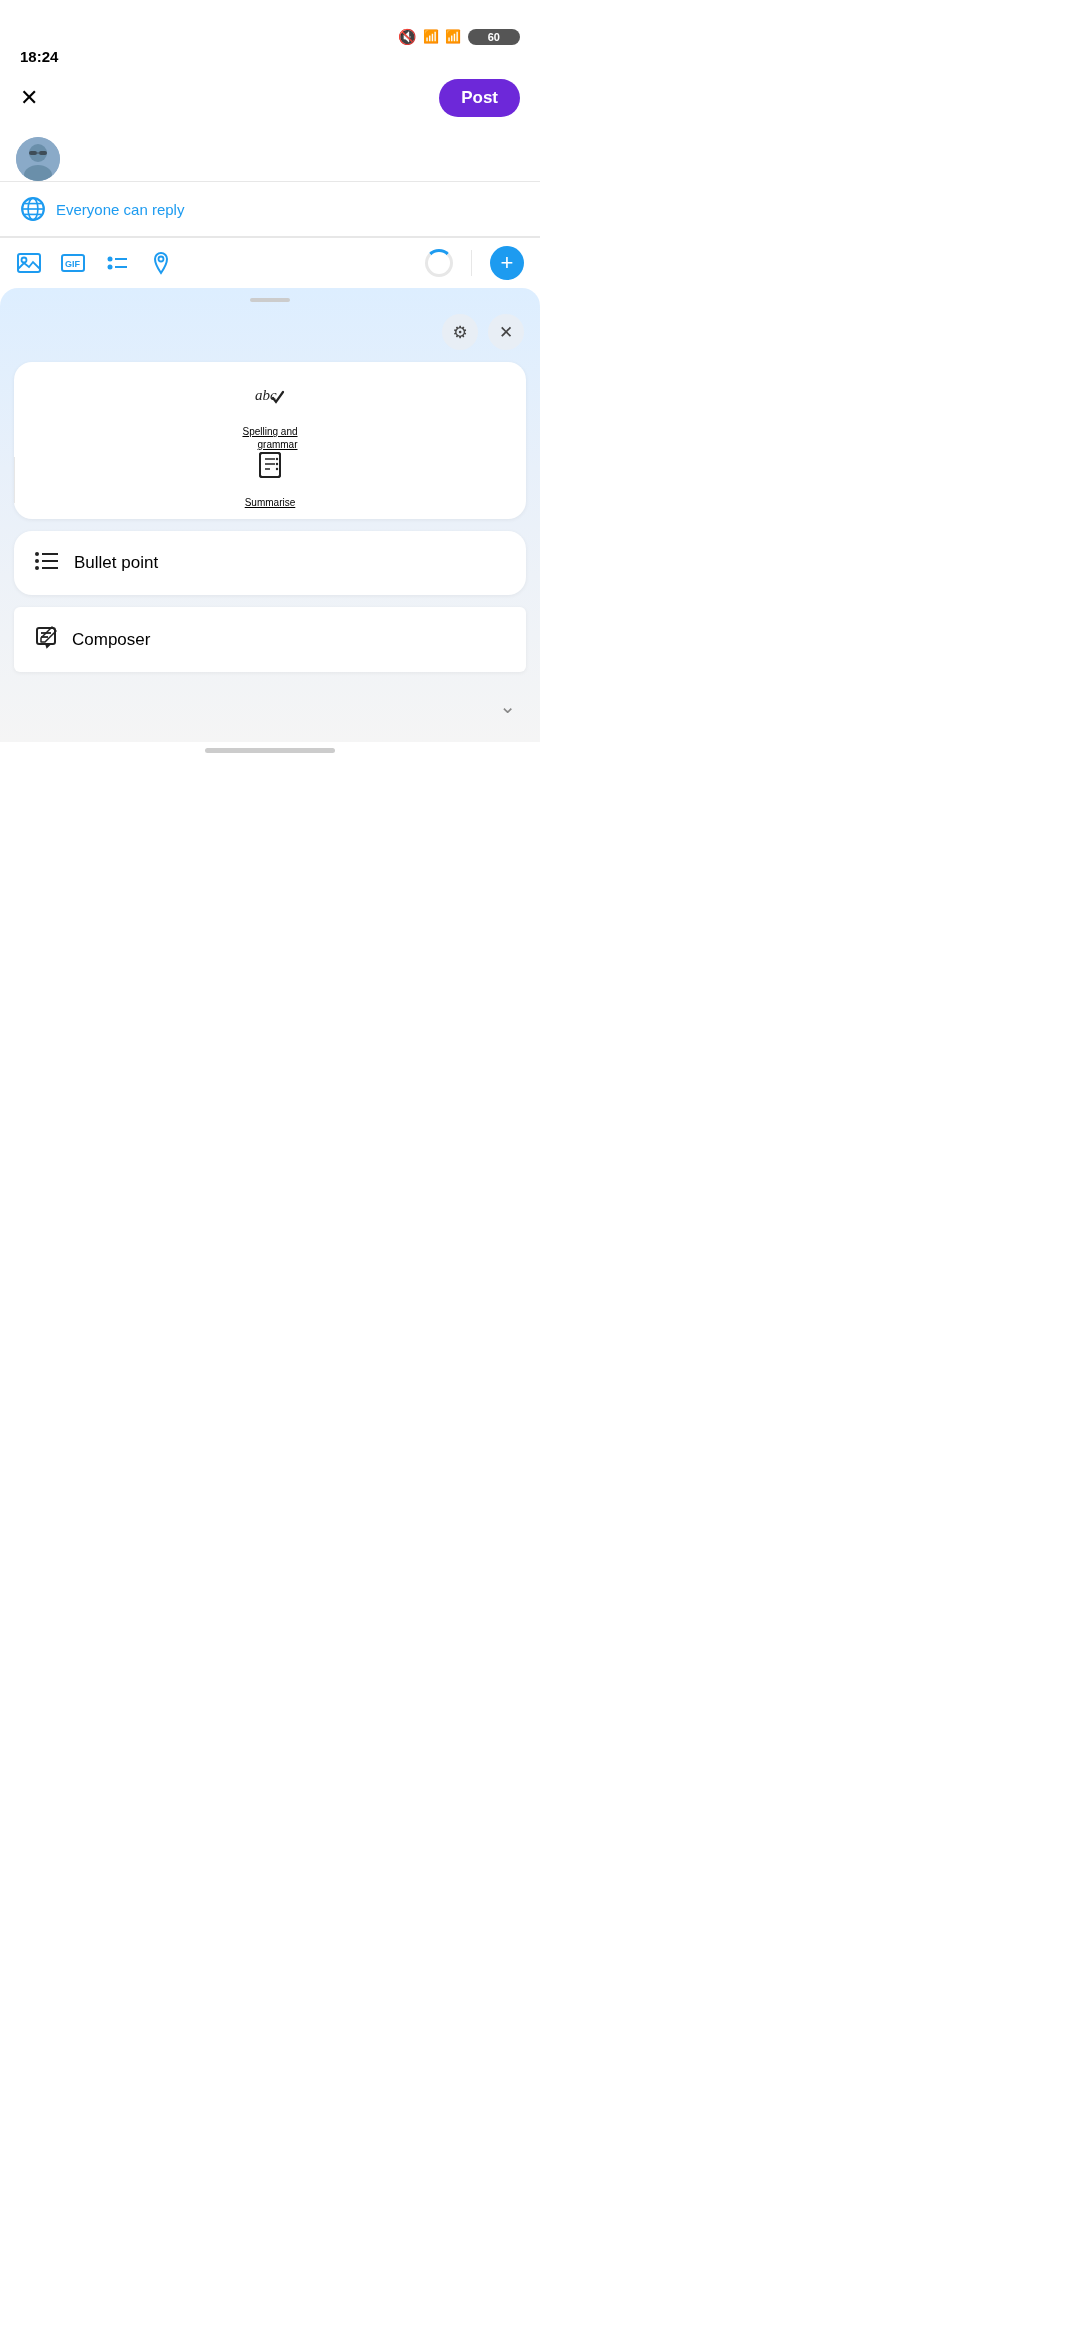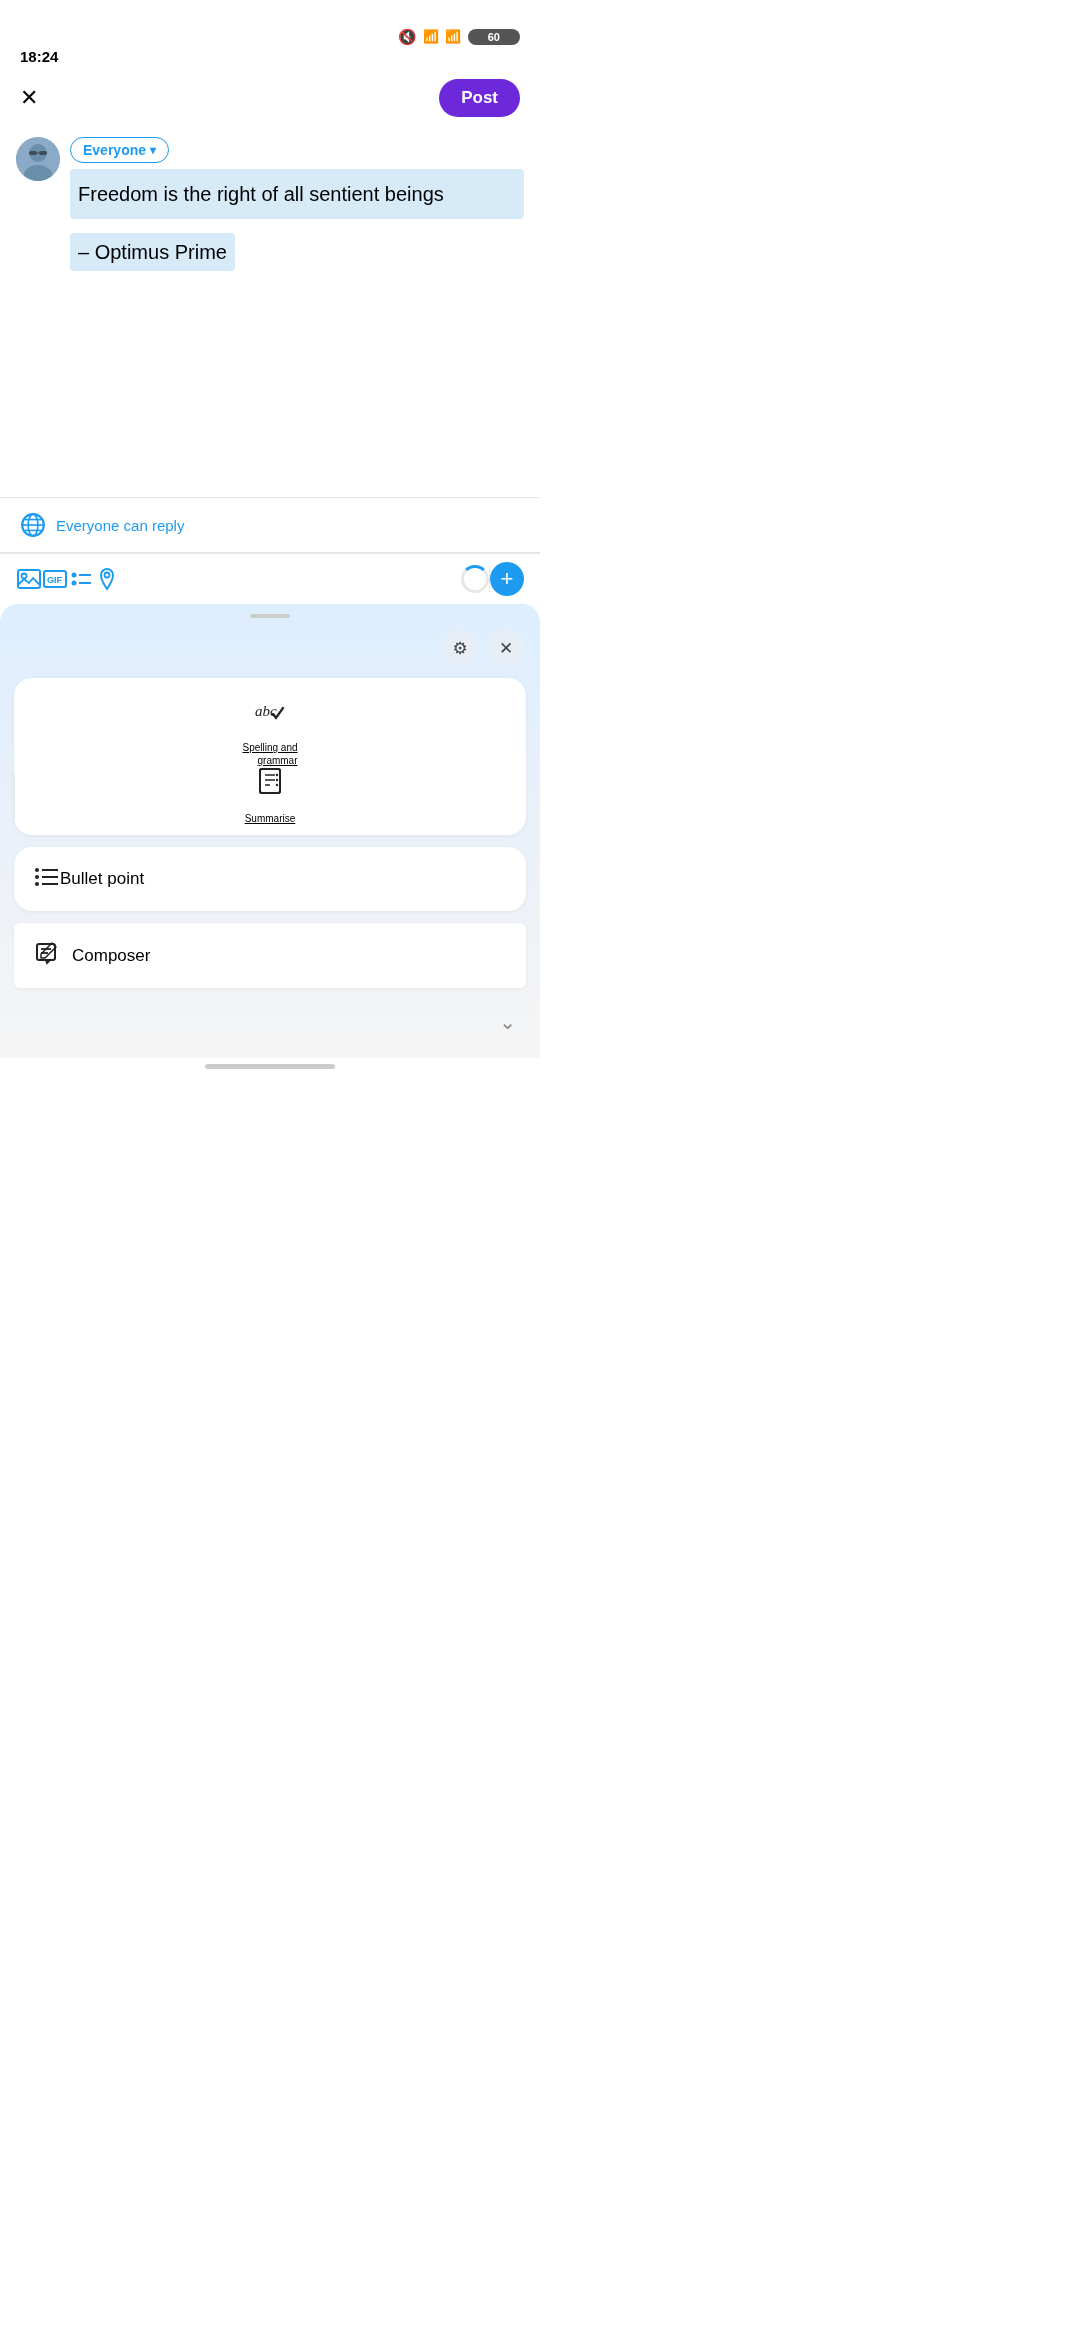--- a/index.html
+++ b/index.html
@@ -155,20 +155,21 @@
       font-size: 15px;
       font-weight: 500;
     }
 
     
     .toolbar {
       display: flex;
       align-items: center;
       padding: 8px 16px;
       border-top: 1px solid #e7e7e7;
+      gap: 18px;
     }
     .toolbar-icon {
       color: #1d9bf0;
       font-size: 22px;
       cursor: pointer;
       background: none;
       border: none;
       display: flex;
       align-items: center;
     }
@@ -283,21 +284,21 @@
 
     
     .bullet-card {
       background: #fff;
       border-radius: 18px;
       margin: 0 14px 12px 14px;
       padding: 18px 20px;
       box-shadow: 0 1px 4px rgba(0,0,0,0.06);
       display: flex;
       align-items: center;
-      gap: 0;
+      gap: 14px;
       cursor: pointer;
     }
     .bullet-icon {
       font-size: 22px;
       color: #222;
     }
     .bullet-label {
       font-size: 17px;
       color: #000;
       font-weight: 400;
@@ -376,33 +377,20 @@
       <svg width="44" height="44" viewBox="0 0 44 44" xmlns="http://www.w3.org/2000/svg">
         <circle cx="22" cy="22" r="22" fill="#8aaac8"></circle>
         <circle cx="22" cy="16" r="9" fill="#6a8faa"></circle>
         <ellipse cx="22" cy="38" rx="14" ry="10" fill="#6a8faa"></ellipse>
 
         <rect x="13" y="14" width="8" height="4" rx="2" fill="#222" opacity="0.6"></rect>
         <rect x="23" y="14" width="8" height="4" rx="2" fill="#222" opacity="0.6"></rect>
         <line x1="21" y1="16" x2="23" y2="16" stroke="#222" stroke-width="1.2" opacity="0.6"></line>
       </svg>
     </div>
-  </div>
-  <div class="compose-right">
-    <button class="audience-btn">
-      <span>Everyone</span>
-      <span class="audience-chevron">▾</span>
-    </button>
-    <div class="post-text-selected">
-      <span>Freedom is the right of all sentient beings</span>
-    </div>
-    <div style="margin-top:8px;">
-      <span class="post-text-normal">– Optimus Prime</span>
-    </div>
-    <div class="compose-spacer"></div>
   </div>
 </div>
 
 <div class="divider"></div>
 
 <div class="reply-section">
   <svg class="globe-icon" viewBox="0 0 24 24" fill="none" xmlns="http://www.w3.org/2000/svg">
     <circle cx="12" cy="12" r="10" stroke="#1d9bf0" stroke-width="2"></circle>
     <ellipse cx="12" cy="12" rx="4.5" ry="10" stroke="#1d9bf0" stroke-width="1.5"></ellipse>
     <line x1="2" y1="12" x2="22" y2="12" stroke="#1d9bf0" stroke-width="1.5"></line>

